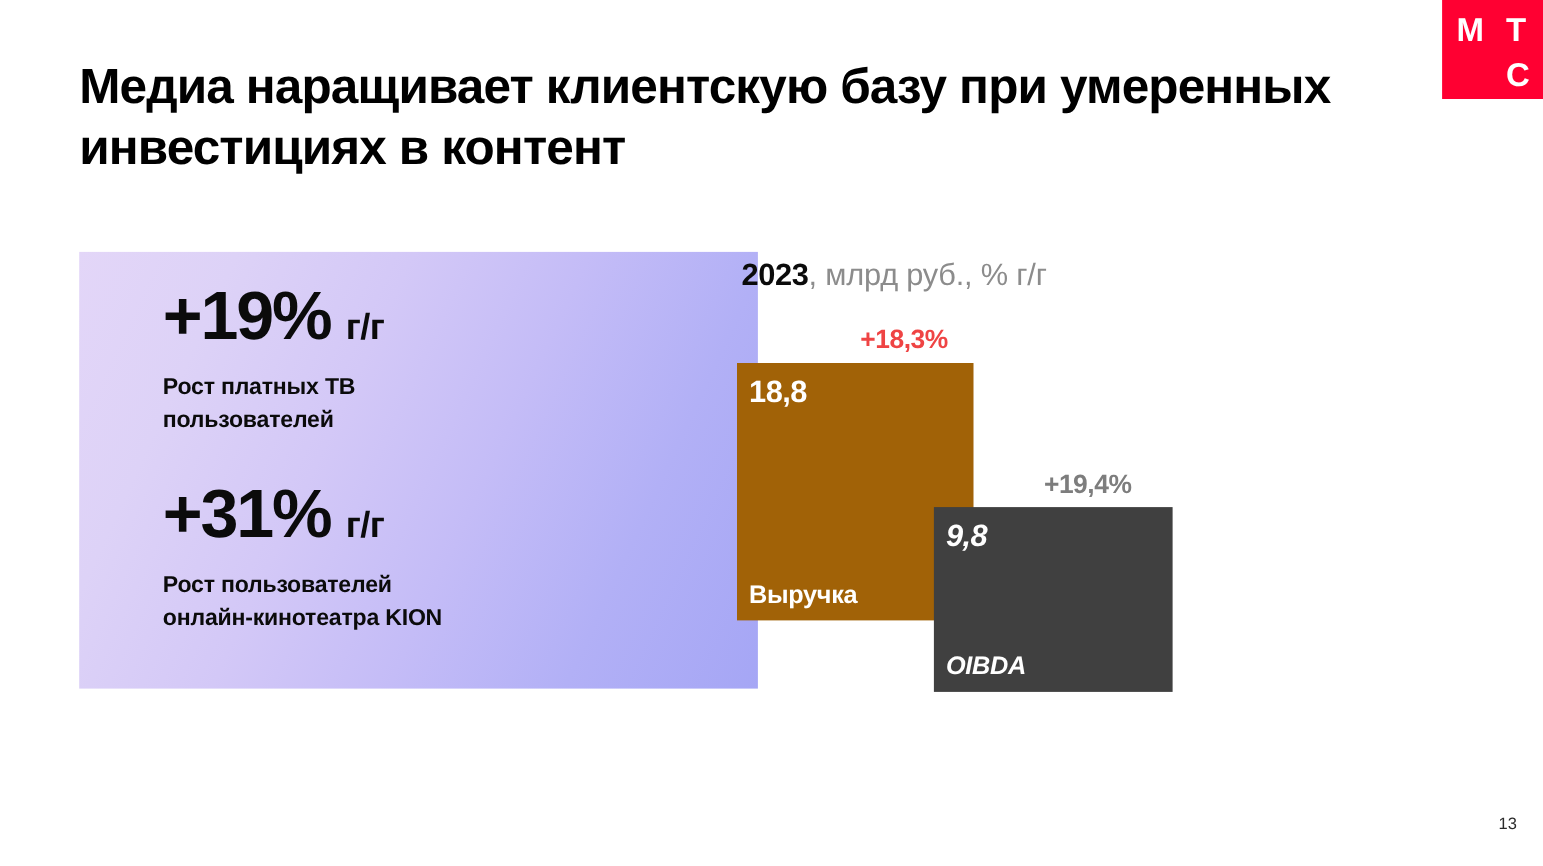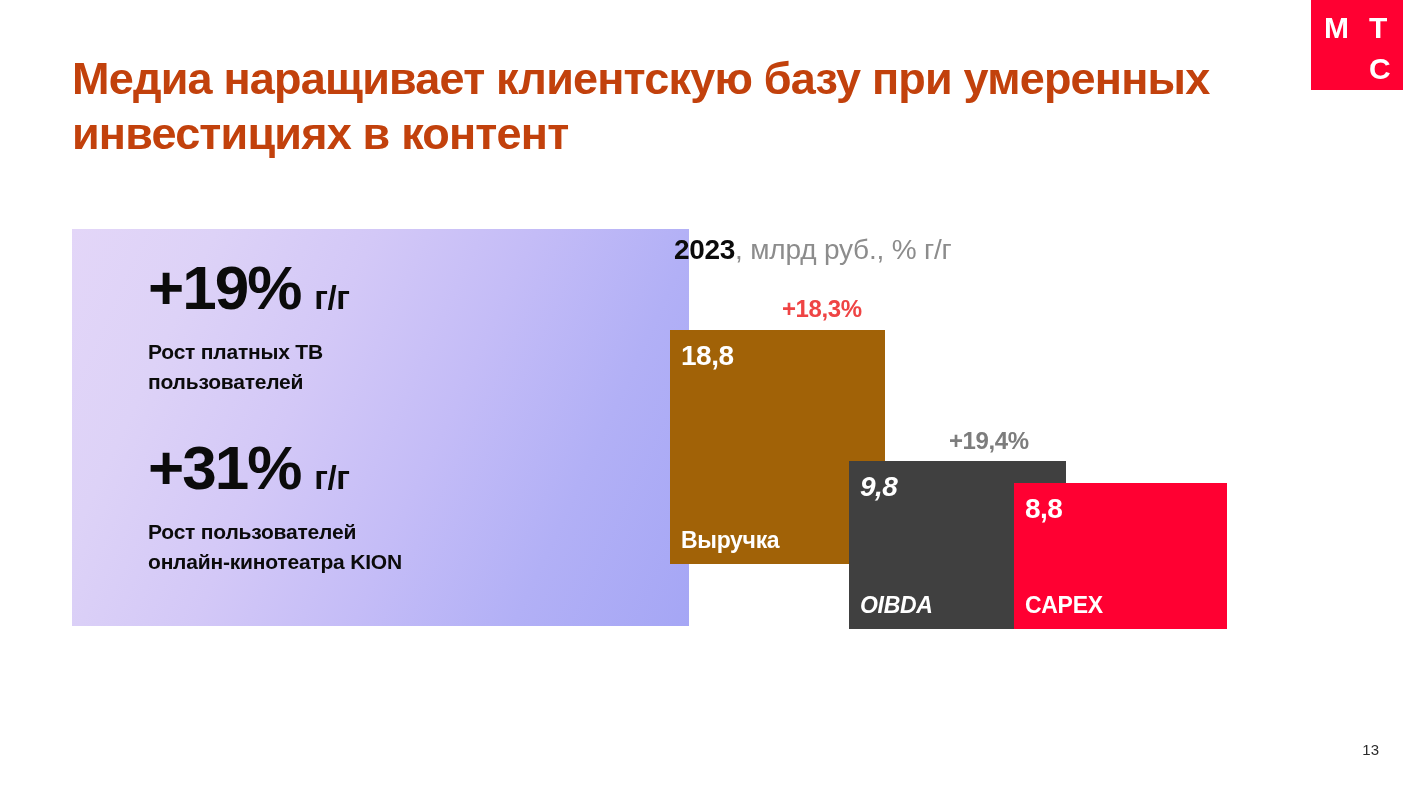--- a/index.html
+++ b/index.html
@@ -40,21 +40,21 @@
   .logo-m { left: 13px; top: 13px; }
   .logo-t { left: 58px; top: 13px; }
   .logo-s { left: 58px; top: 54px; }
 
   
   .title {
     position: absolute;
     left: 72px;
     top: 22px;
     width: 1140px;
-    color: #c2410c;
+    color: #000000;
     font-size: 45px;
     font-weight: 700;
     line-height: 1.22;
     letter-spacing: -0.8px;
     font-family: "Liberation Sans", sans-serif;
   }
 
   
   .kpi-card {
     position: absolute;
@@ -239,22 +239,18 @@
       <span class="bar-value">18,8</span>
       <span class="bar-label">Выручка</span>
     </div>
 
     <div class="bar-delta delta-2">+19,4%</div>
     <div class="bar bar-2">
       <span class="bar-value">9,8</span>
       <span class="bar-label">OIBDA</span>
     </div>
 
-    <div class="bar bar-3">
-      <span class="bar-value">8,8</span>
-      <span class="bar-label">CAPEX</span>
-    </div>
 
   </div>
 
   <div class="page-number">13</div>
 
 </div>
 
 </body></html>

